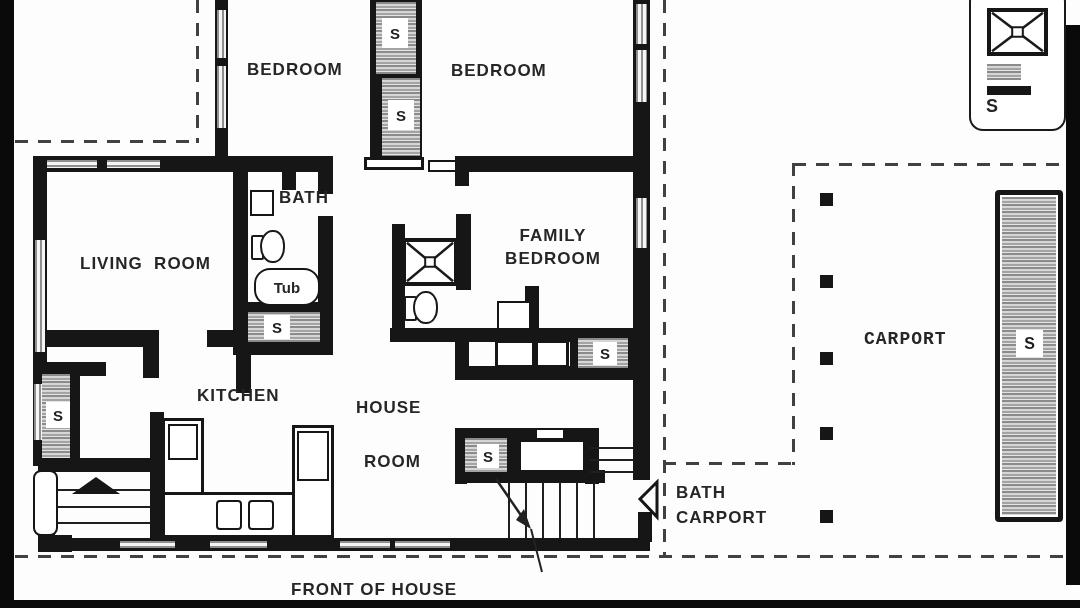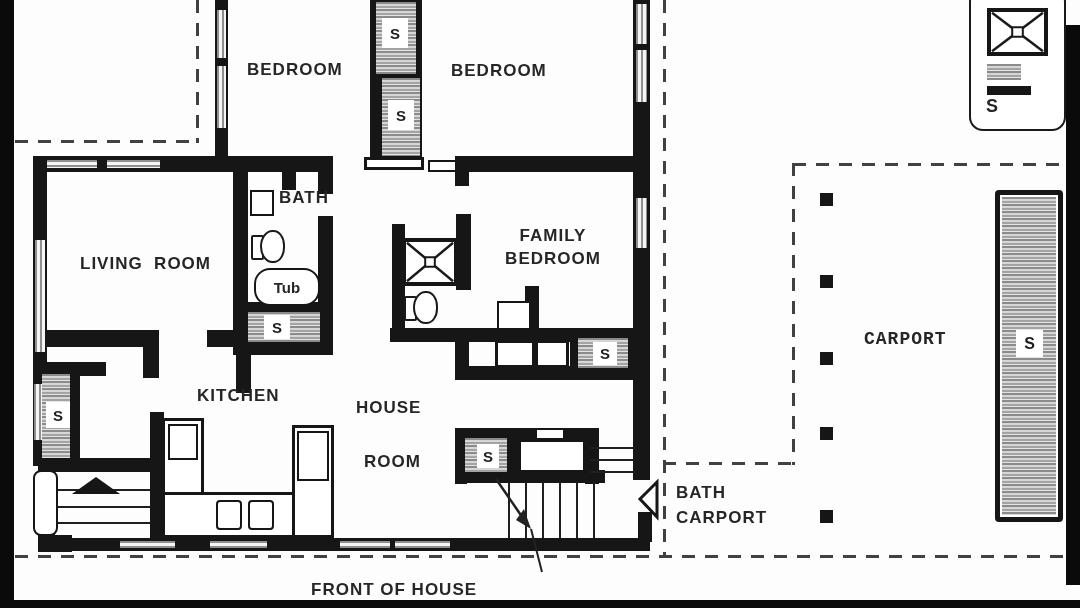--- a/index.html
+++ b/index.html
@@ -208,21 +208,21 @@
   <div class="chip" style="left:382px;top:18px;width:26px;height:30px;">S</div>
   <div class="chip" style="left:388px;top:100px;width:26px;height:30px;">S</div>
   <div class="chip" style="left:264px;top:315px;width:26px;height:24px;">S</div>
   <div class="chip" style="left:46px;top:402px;width:24px;height:26px;">S</div>
   <div class="chip" style="left:593px;top:342px;width:24px;height:23px;">S</div>
   <div class="chip" style="left:477px;top:444px;width:22px;height:24px;">S</div>
   <div class="chip" style="left:1016px;top:330px;width:27px;height:27px;font-size:16px;">S</div>
 
   <div class="lbl" style="left:676px;top:484px;">BATH</div>
   <div class="lbl" style="left:676px;top:509px;">CARPORT</div>
-  <div class="lbl" style="left:291px;top:581px;margin-left:20px;">FRONT OF HOUSE</div>
+  <div class="lbl" style="left:291px;top:581px;">FRONT OF HOUSE</div>
 
   <svg class="overlay" viewBox="0 0 1080 608">
     <polygon points="72,494 120,494 96,477" fill="#161616"></polygon>
     <line x1="496" y1="479" x2="527" y2="524" stroke="#222" stroke-width="2.5"></line>
     <polygon points="531,529 516,520 524,509" fill="#222"></polygon>
     <line x1="531" y1="529" x2="542" y2="572" stroke="#222" stroke-width="2"></line>
     <polygon points="657,482 657,517 640,499" fill="#ffffff" stroke="#161616" stroke-width="3"></polygon>
   </svg>
 
 </div>

